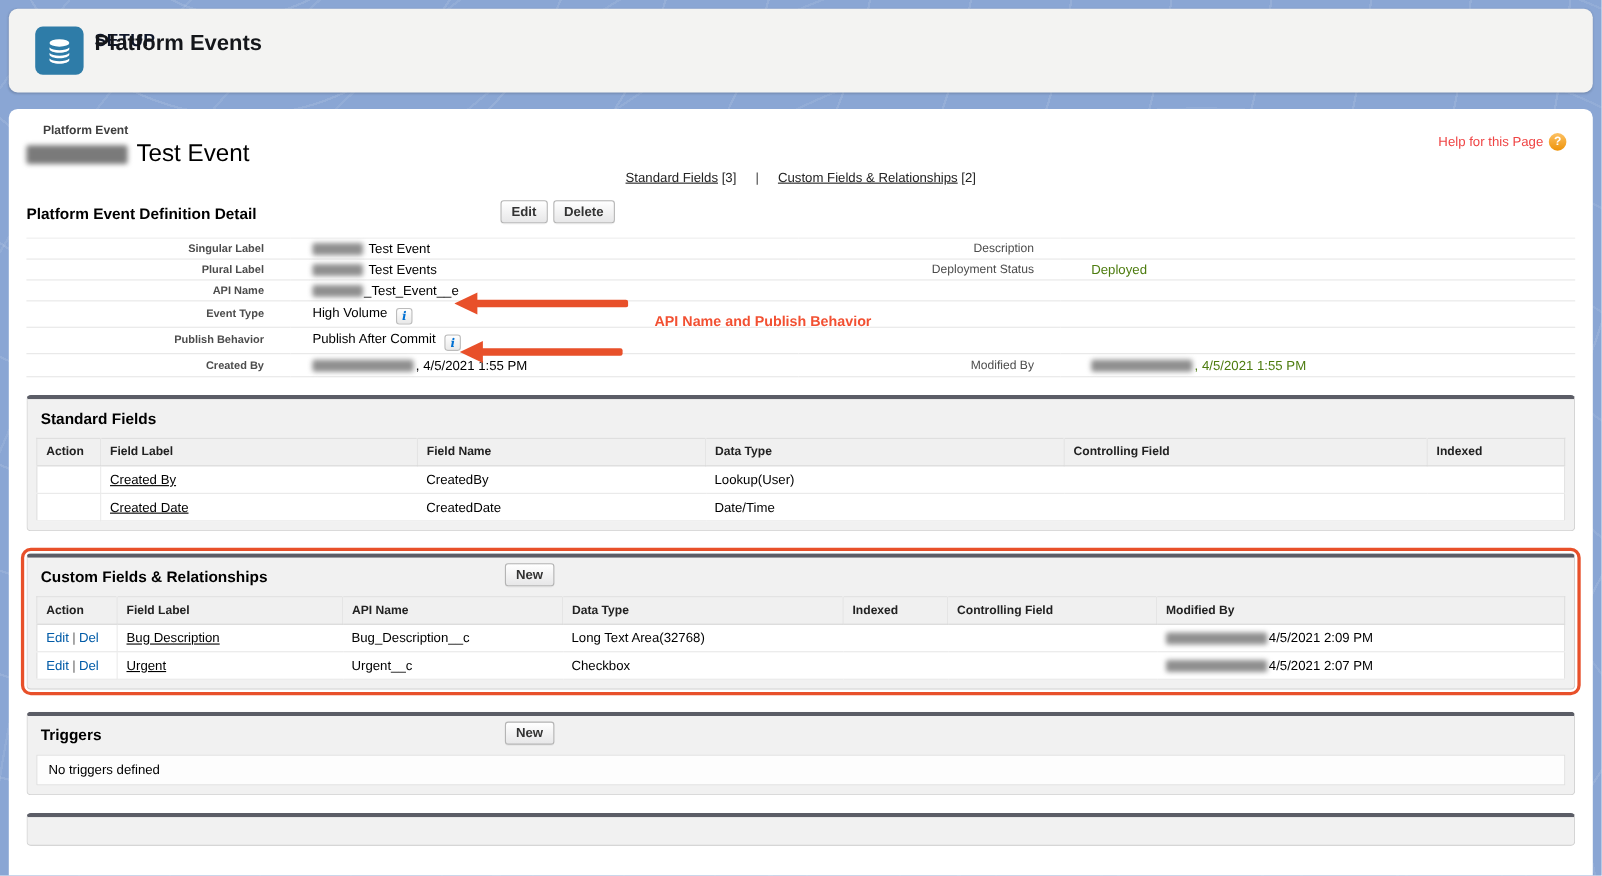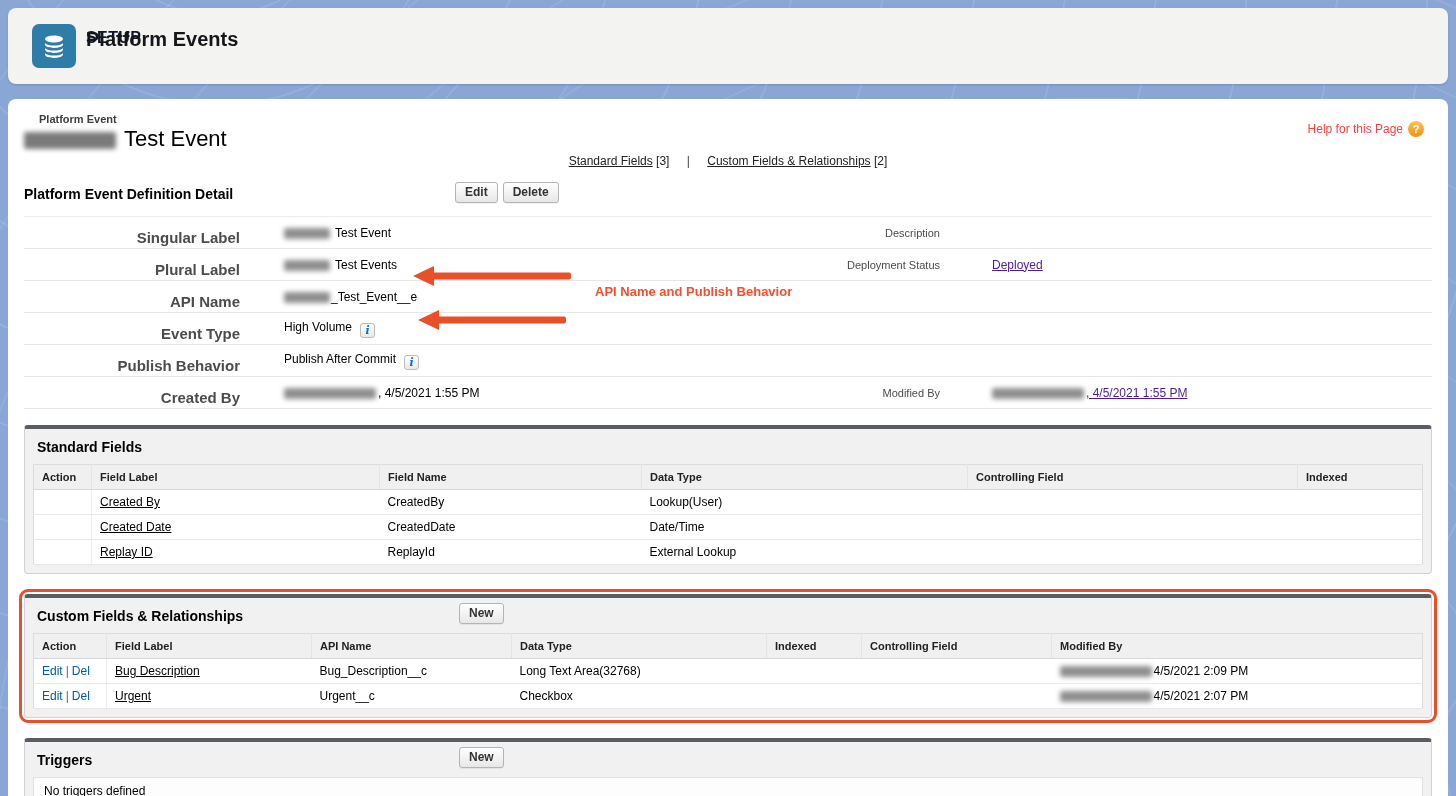--- a/index.html
+++ b/index.html
@@ -55,24 +55,24 @@
   .detail-header{ position:relative; height:26px; }
   .detail-title{ font-size:14px; font-weight:bold; color:#000; padding-top:2px; }
   .btn-group-abs{ position:absolute; left:431px; top:-2px; display:flex; gap:5px; }
   .btn{
     font-family:"Liberation Sans",sans-serif; font-size:12px; font-weight:bold; color:#333;
     background:linear-gradient(#ffffff,#e7e7e8); border:1px solid #b4b4b4; border-radius:3px;
     padding:2px 9px 3px; cursor:pointer; box-shadow:0 1px 0 rgba(0,0,0,.05);
   }
   table.detail{ width:100%; border-collapse:collapse; margin-top:6px; border-top:1px solid #eee; }
   table.detail td{ border-bottom:1px solid #e7e7e7; vertical-align:middle; }
-  td.flabel{ width:240px; text-align:right; padding:12px 24px 2px 0; font-size:15px; font-weight:bold; color:#4c4c4c; }
+  td.flabel{ width:240px; text-align:right; padding:2px 24px 2px 0; font-size:10px; font-weight:bold; color:#4c4c4c; }
   td.fvalue{ width:462px; padding:2px 0 2px 20px; font-size:12px; color:#000; }
   td.flabel2{ width:238px; text-align:right; padding:2px 24px 2px 0; font-size:11px; font-weight:normal; color:#4c4c4c; }
-  td.fvalue2{ padding:2px 0 2px 28px; font-size:12px; color:#4c1d95;text-decoration:underline; }
+  td.fvalue2{ padding:2px 0 2px 28px; font-size:12px; color:#4d7c0f; }
   tr.r-std{ height:19px; }
   tr.r-tall{ height:24px; }
   tr.r-strong td{ border-top:1px solid #d6d6d6; height:21px; }
   .info-icon{
     display:inline-block; width:15px; height:15px; margin-left:8px; vertical-align:-3px;
     border:1px solid #bcbcbc; border-radius:3px; background:linear-gradient(#fff,#e9e9e9);
     color:#0070d2; font-family:"DejaVu Serif",serif; font-style:italic; font-weight:bold;
     font-size:11px; line-height:13px; text-align:center; cursor:pointer;
   }
   
@@ -247,28 +247,20 @@
           <td>CreatedBy</td>
           <td>Lookup(User)</td>
           <td></td>
             <td></td>
         </tr>
         <tr>
           <td class="action-cell"></td>
           <td><a class="field-link">Created Date</a></td>
           <td>CreatedDate</td>
           <td>Date/Time</td>
-          <td></td>
-            <td></td>
-        </tr>
-        <tr>
-          <td class="action-cell"></td>
-          <td><a class="field-link">Replay ID</a></td>
-          <td>ReplayId</td>
-          <td>External Lookup</td>
           <td></td>
             <td></td>
         </tr>
       </tbody>
     </table>
   </div>
 
   <div class="section highlighted">
     <div class="section-header">
       <span class="section-title">Custom Fields &amp; Relationships</span>

